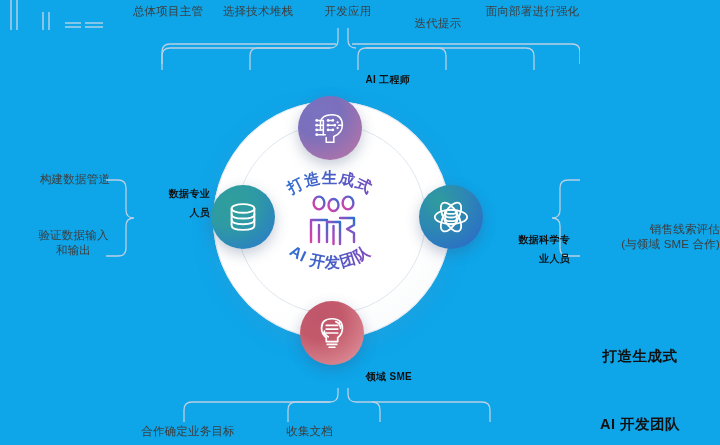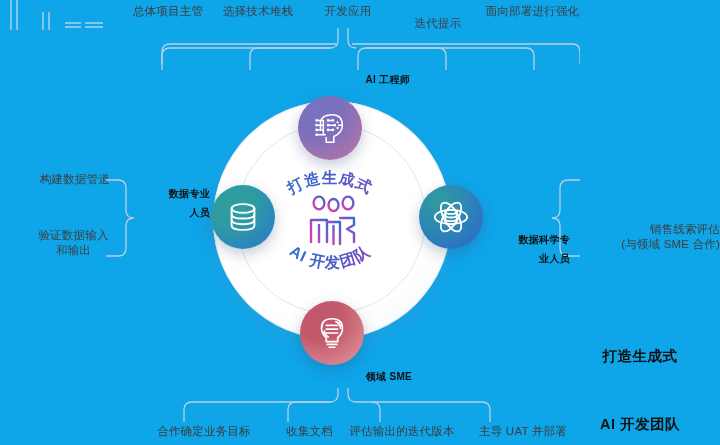--- a/index.html
+++ b/index.html
@@ -86,24 +86,22 @@
   <svg class="brace" style="left:140px;top:24px;width:440px;height:40px;" viewBox="0 0 440 40">
     <path d="M22,40 L22,28 Q22,20 30,20 L196,20"></path>
     <path d="M440,40 L440,28 Q440,20 432,20 L212,20"></path>
   </svg>
   <svg class="stem" style="left:340px;top:44px;width:28px;height:30px;" viewBox="0 0 28 30">
     <path d="M11,0 L11,30"></path>
     <path d="M17,0 L17,30"></path>
   </svg>
 
   
-  <div class="lbl" style="left:144px;top:424px;width:120px;">合作确定业务目标</div>
+  <div class="lbl" style="left:128px;top:424px;width:120px;">合作确定业务目标</div>
   <div class="lbl" style="left:253px;top:424px;width:80px;text-align:right;">收集文档</div>
-  <div class="lbl" style="left:337px;top:424px;width:130px;">评估输出的迭代版本</div>
-  <div class="lbl" style="left:468px;top:424px;width:110px;">主导 UAT 并部署</div>
 
   <svg class="brace" style="left:140px;top:388px;width:440px;height:34px;" viewBox="0 0 440 34">
     <path d="M44,34 L44,22 Q44,14 52,14 L190,14 Q198,14 198,6 L198,0"></path>
     <path d="M148,34 L148,22 Q148,14 156,14 L190,14"></path>
     <path d="M240,34 L240,22 Q240,14 232,14 L216,14 Q208,14 208,6 L208,0"></path>
     <path d="M350,34 L350,22 Q350,14 342,14 L232,14"></path>
   </svg>
   <svg class="stem" style="left:340px;top:378px;width:28px;height:18px;" viewBox="0 0 28 18">
     <path d="M11,18 L11,0"></path>
     <path d="M17,18 L17,0"></path>

